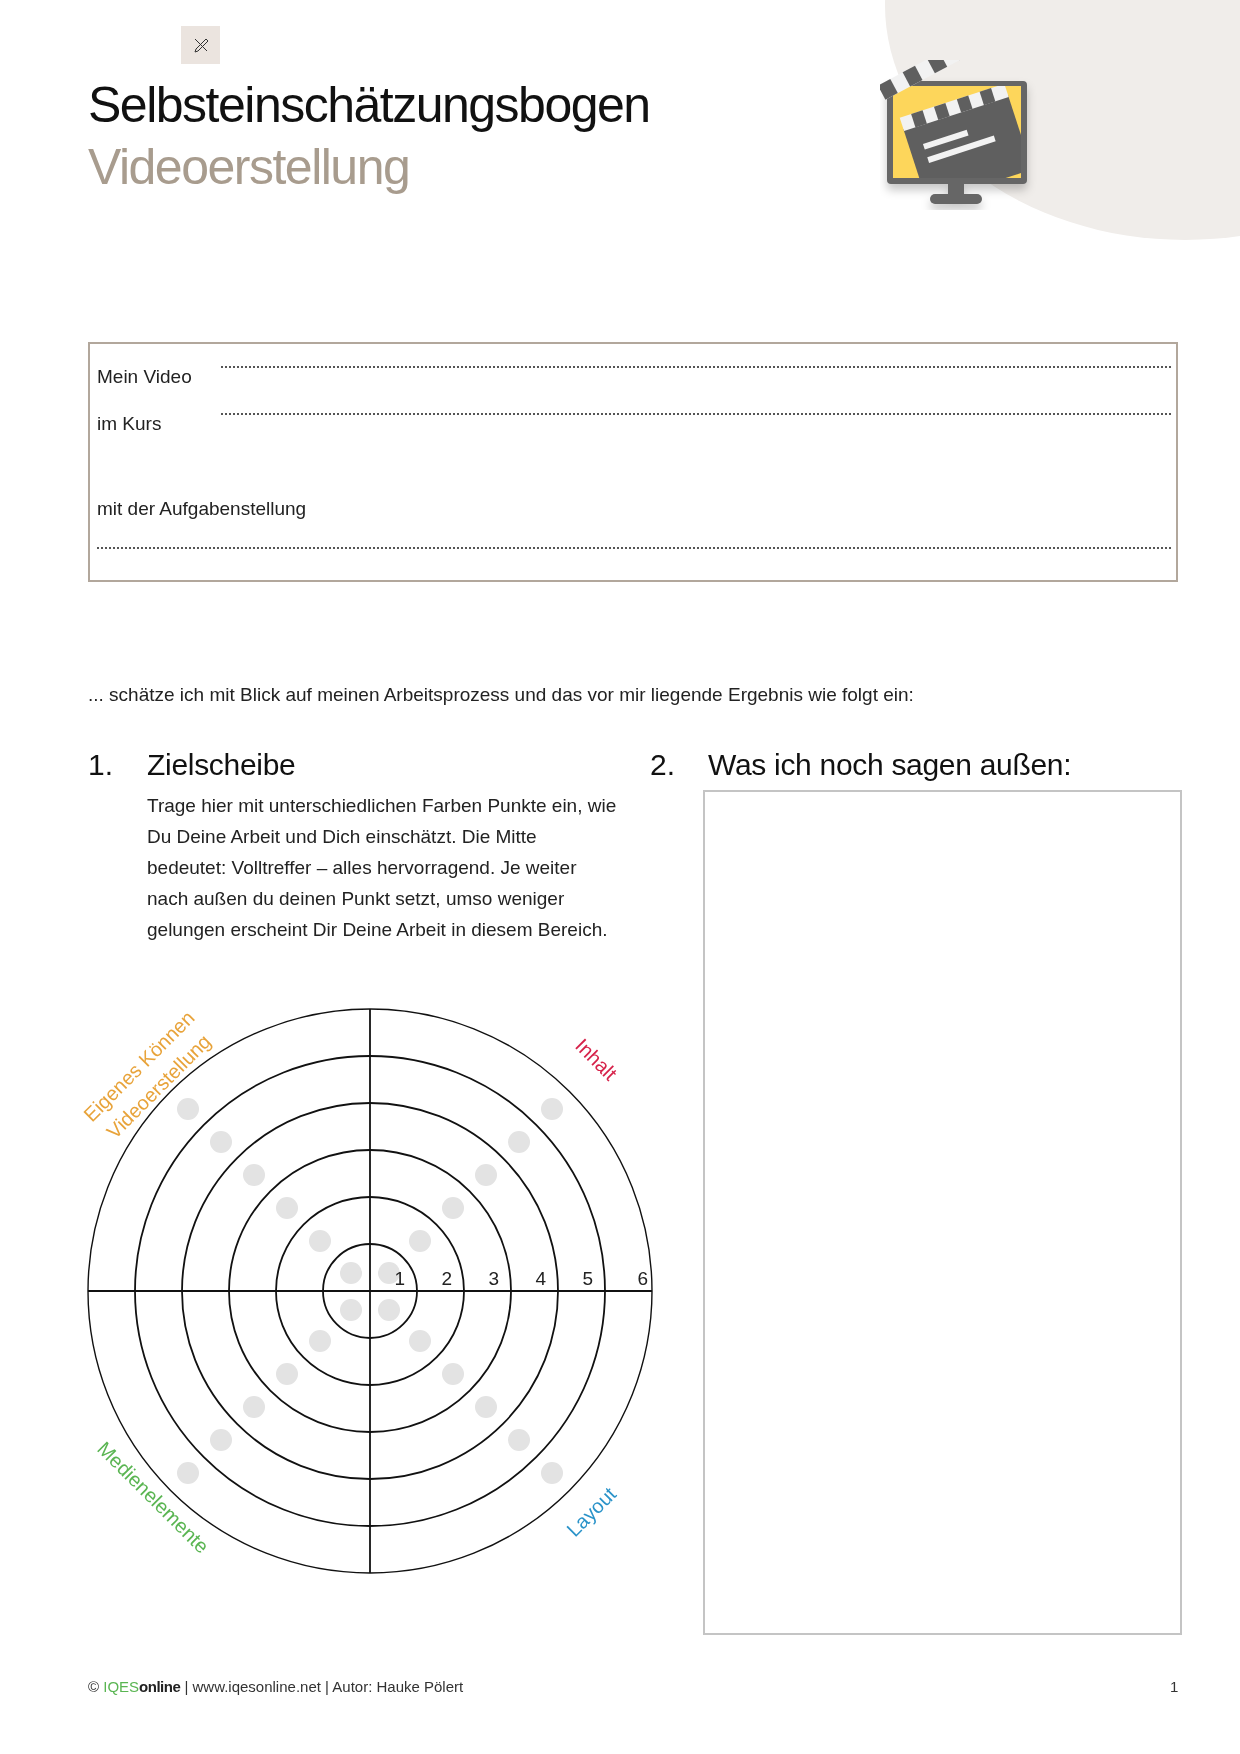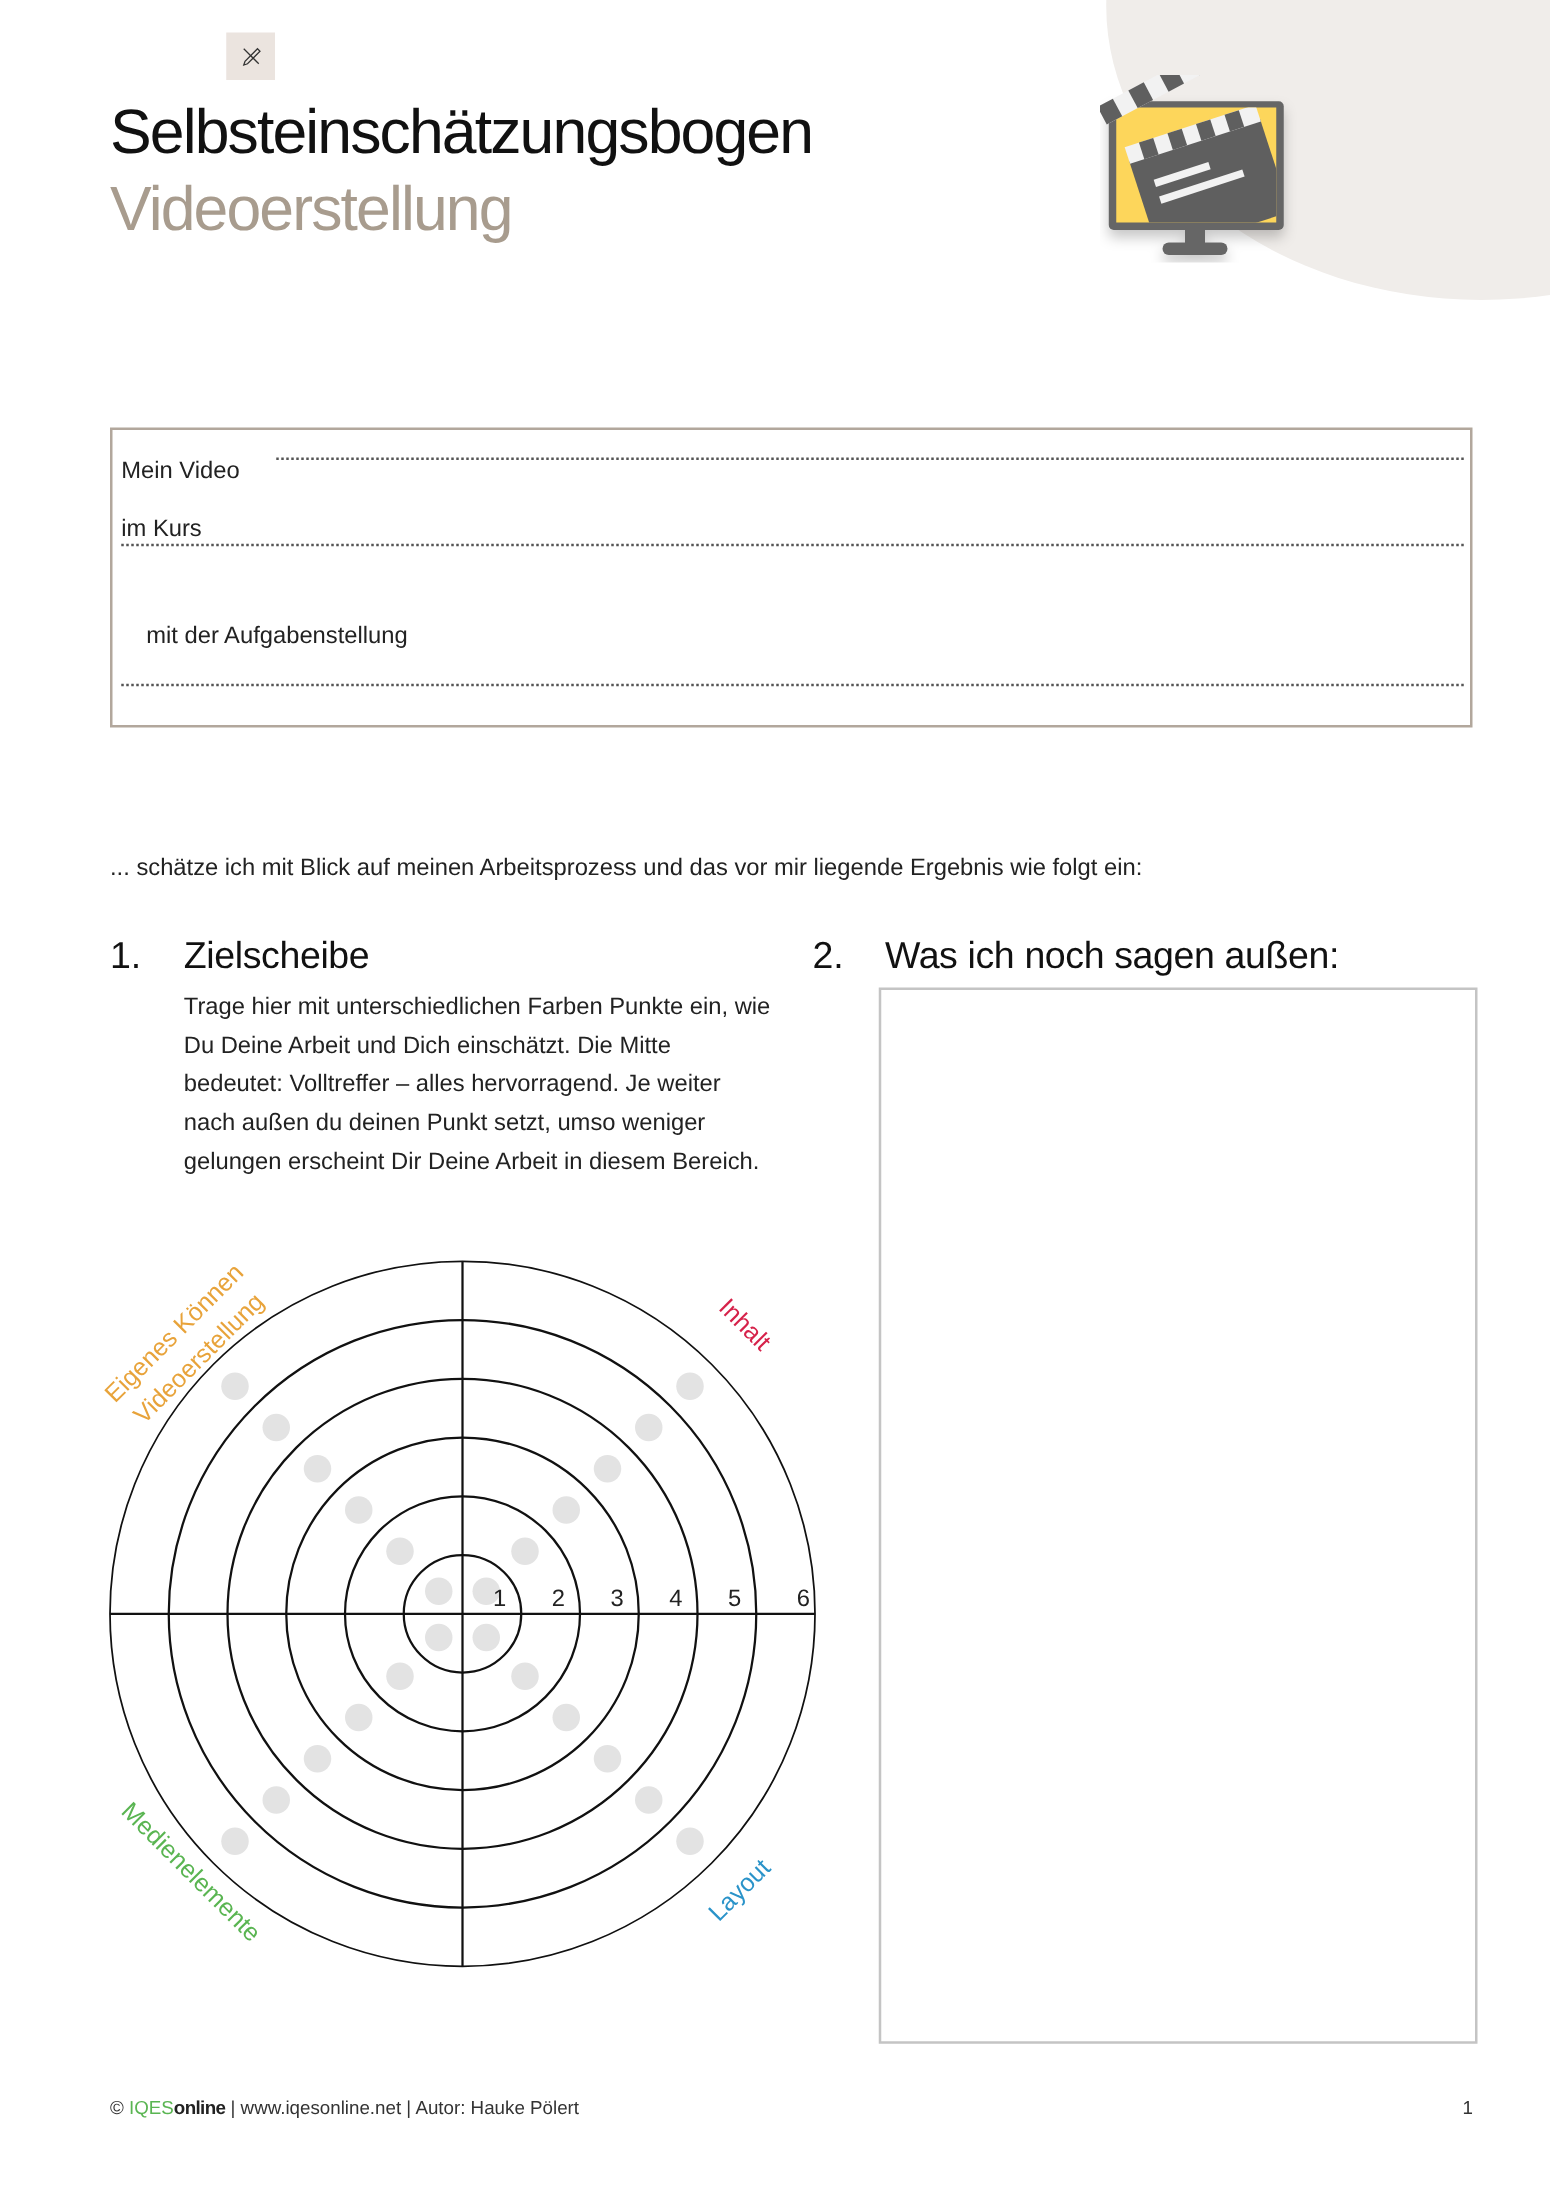--- a/index.html
+++ b/index.html
@@ -102,26 +102,26 @@
     <rect x="68" y="18" width="14" height="16" fill="#5f5f5f"></rect>
     <rect x="96" y="18" width="14" height="16" fill="#5f5f5f"></rect>
   </g>
 </svg>
 
 <div class="form-box">
   <div class="form-row" style="top:22px;">
     <span class="form-label">Mein Video</span>
     <span class="form-line"></span>
   </div>
-  <div class="form-row" style="top:69px;flex-direction:column;">
+  <div class="form-row" style="top:69px;">
     <span class="form-label">im Kurs</span>
     <span class="form-line"></span>
   </div>
   <div class="form-row" style="top:154px;">
-    <span class="form-label" style="width:auto;margin-left:20px;">mit der Aufgabenstellung</span>
+    <span class="form-label" style="width:auto;">mit der Aufgabenstellung</span>
   </div>
   <div class="form-row full-line" style="top:203px;">
     <span class="form-line"></span>
   </div>
 </div>
 
 <div class="intro">... schätze ich mit Blick auf meinen Arbeitsprozess und das vor mir liegende Ergebnis wie folgt ein:</div>
 
 <div class="h-num" style="left:88px; top:748px;">1.</div>
 <div class="h-text" style="left:147px; top:748px;">Zielscheibe</div>

